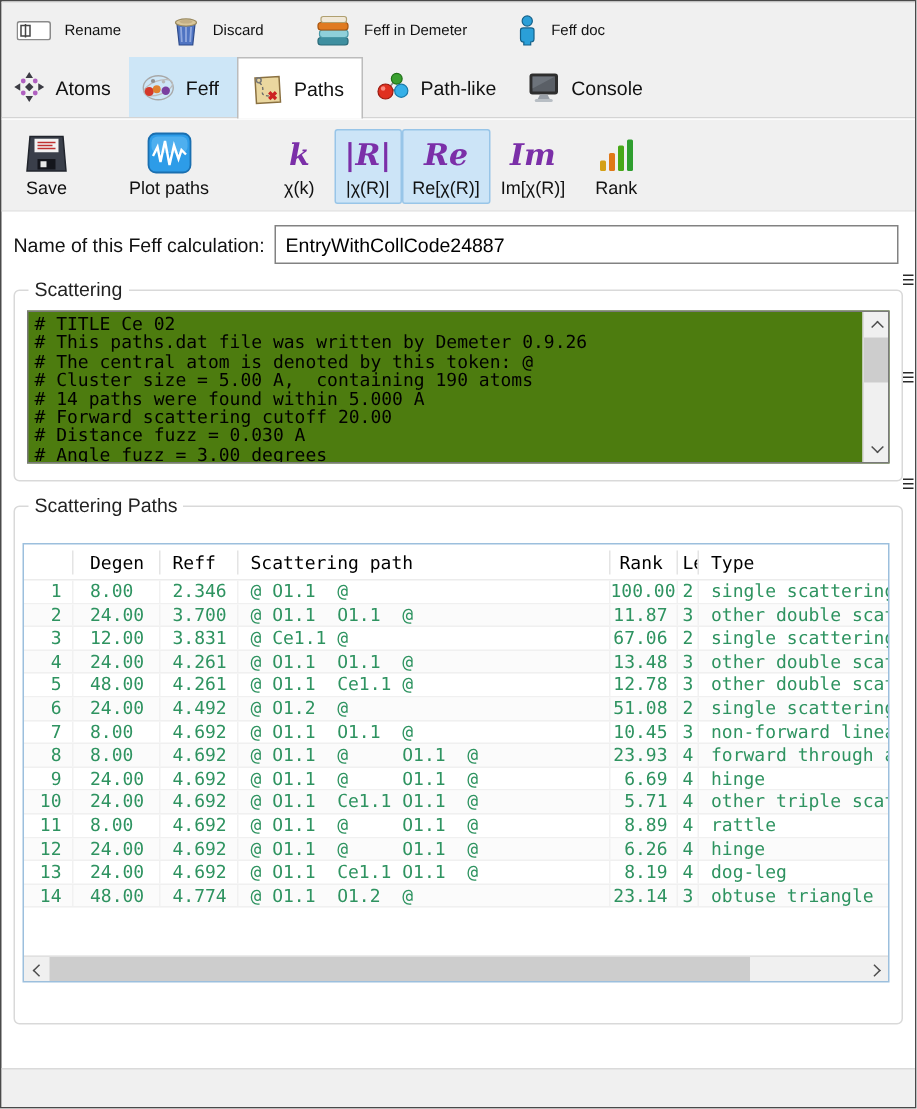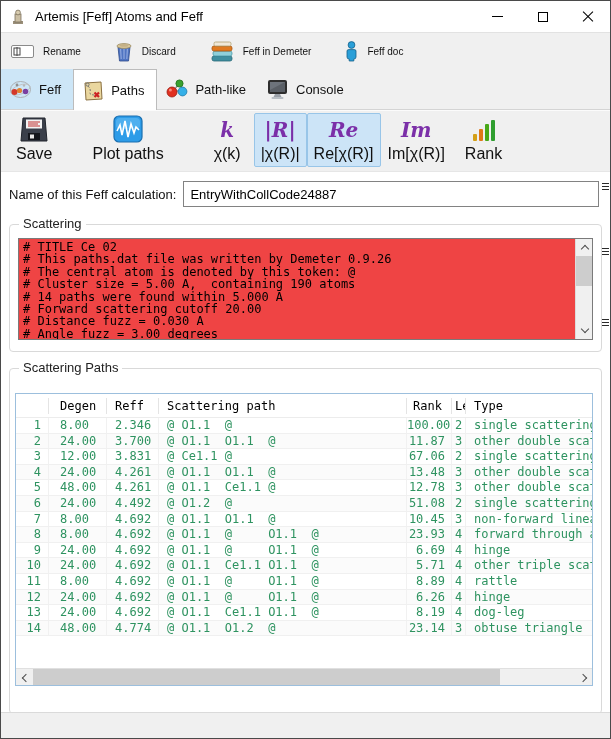--- a/index.html
+++ b/index.html
@@ -25,35 +25,35 @@
   .tb1-item { display:flex; align-items:center; gap:9px; margin-right:34px; cursor:default; }
   .tb1-item .lbl { font-size:10px; }
   
   .tabbar { height:41px; background:#f0f0f0; display:flex; align-items:stretch; border-bottom:1px solid #d4d4d4; }
   .tab { display:flex; align-items:center; gap:7px; padding:0 12px 0 8px; font-size:13px; }
   .tab.tint { background:#cde6f7; }
   .tab.active { background:#fff; border:1px solid #bcbcbc; border-bottom:none; margin-bottom:-1px; }
   
   .toolbar2 { height:62px; background:#f0f0f0; border-top:1px solid #fbfbfb; border-bottom:1px solid #e6e6e6; display:flex; align-items:flex-end; padding:5px 6px 4px 8px; }
   .tb2-btn { display:flex; flex-direction:column; align-items:center; justify-content:flex-end; gap:2px; padding:3px 6px; border:1px solid transparent; border-radius:2px; }
-  .tb2-btn .lbl { font-size:16px; white-space:nowrap; }
+  .tb2-btn .lbl { font-size:12px; white-space:nowrap; }
   .tb2-btn.toggled { background:#cce4f7; border-color:#98c5e8; }
   .pglyph { font-family:"DejaVu Serif", serif; font-style:italic; font-weight:bold; font-size:20px; line-height:26px; color:#7b2fa8; }
   .sp-28 { width:26px; } .sp-40 { width:36px; } .sp-8 { width:6px; }
   
   .name-row { display:flex; align-items:center; margin:9px 11px 0 8px; }
   .name-row .lbl { white-space:nowrap; }
   .name-input { flex:1; margin-left:7px; height:25px; border:1px solid #828282; background:#fff; font-family:"Liberation Sans", sans-serif; font-size:13px; padding:12px 6px; color:#000; }
   
   .groupbox { position:relative; margin:0 8px; border:1px solid #d9d9d9; border-radius:4px; }
   .groupbox .legend { position:absolute; top:-9px; left:9px; background:#fff; padding:0 4px; font-size:13px; color:#222; }
   .gb-desc { margin-top:17px; height:128px; padding:13px 8px 0 8px; }
   .gb-scatt { margin-top:16px; height:346px; padding:13px 8px 0 5px; }
   
-  .textarea { position:relative; height:102px; border:1px solid #7a7a7a; background:#ef4444; overflow:hidden; }
+  .textarea { position:relative; height:102px; border:1px solid #7a7a7a; background:#4d7c0f; overflow:hidden; }
   .desc-text { font-family:"DejaVu Sans Mono", monospace; font-size:12px; line-height:12.4px; white-space:pre; padding:2px 20px 0 4px; color:#000; }
   .vscroll { position:absolute; top:0; right:0; bottom:0; width:17px; background:#f0f0f0; border-left:1px solid #dcdcdc; }
   .vscroll .arr { position:absolute; left:0; width:17px; height:17px; display:flex; align-items:center; justify-content:center; }
   .vscroll .arr.top { top:0; } .vscroll .arr.bot { bottom:0; }
   .vthumb { position:absolute; left:0; top:17px; width:17px; height:30px; background:#cdcdcd; }
   
   .listview { position:relative; margin-top:11px; height:293px; border:1px solid #9cbfdd; background:#fff; overflow:hidden;
               font-family:"DejaVu Sans Mono", monospace; font-size:12px; }
   .lv-head { display:flex; height:24px; align-items:center; border-bottom:1px solid #ececec; color:#000; }
   .lv-head .c { border-left:1px solid #e4e4e4; height:16px; line-height:16px; }
@@ -84,41 +84,20 @@
   .statusbar { position:absolute; left:0; right:0; bottom:0; height:26px; background:#f0f0f0; border-top:1px solid #dadada; }
   .grip { position:absolute; right:1px; width:7px; }
   .grip i { display:block; height:1.5px; background:#2a2a2a; margin:1.5px 0; }
   svg { display:block; }
 </style>
 </head>
 <body>
 
 <div class="window">
 
-  <div class="titlebar">
-    <span class="app-icon">
-      <svg width="16" height="16" viewBox="0 0 16 16">
-        <rect x="3" y="12" width="10" height="3" fill="#9a8f7a"></rect>
-        <rect x="5" y="5" width="6" height="8" fill="#cbbfa4" stroke="#7d725c" stroke-width="0.8"></rect>
-        <circle cx="8" cy="3.5" r="2.4" fill="#d8ccb0" stroke="#7d725c" stroke-width="0.8"></circle>
-      </svg>
-    </span>
-    <span class="title-text">Artemis [Feff] Atoms and Feff</span>
-    <div class="win-controls">
-      <div class="win-btn">
-          <span class="glyph-min"></span>
-        </div>
-      <div class="win-btn">
-          <span class="glyph-max"></span>
-        </div>
-      <div class="win-btn">
-          <span class="glyph-close"></span>
-        </div>
-    </div>
-  </div>
 
   <div class="toolbar1">
     <div class="tb1-item">
       <span>
         <svg width="23" height="13" viewBox="0 0 23 13">
           <rect x="0.5" y="0.5" width="22" height="12" rx="1.5" fill="#fff" stroke="#8a8a8a"></rect>
           <rect x="3" y="3" width="6" height="7" fill="none" stroke="#444" stroke-width="1"></rect>
           <line x1="6" y1="2" x2="6" y2="11" stroke="#444" stroke-width="1"></line>
         </svg>
       </span>
@@ -151,20 +130,33 @@
         <svg width="13" height="21" viewBox="0 0 13 21">
           <circle cx="6.5" cy="4" r="3.4" fill="#2a9fd8" stroke="#14618a" stroke-width="0.8"></circle>
           <path d="M2 10 Q2 8.6 4 8.6 L9 8.6 Q11 8.6 11 10 L11 16 Q11 18 8.8 18 L8.8 20 L4.2 20 L4.2 18 Q2 18 2 16 Z" fill="#2a9fd8" stroke="#14618a" stroke-width="0.8"></path>
         </svg>
       </span>
       <span class="lbl">Feff doc</span>
     </div>
   </div>
 
   <div class="tabbar">
+    <div class="tab">
+      <span>
+        <svg width="21" height="20" viewBox="0 0 21 20">
+          <path d="M10.5 0 L13 4 L8 4 Z M10.5 20 L8 16 L13 16 Z M0.5 10 L4.5 7.5 L4.5 12.5 Z M20.5 10 L16.5 12.5 L16.5 7.5 Z" fill="#3c3c44"></path>
+          <rect x="8.5" y="8" width="4" height="4" fill="#3c3c44" transform="rotate(45 10.5 10)"></rect>
+          <circle cx="6.5" cy="6" r="1.6" fill="#b060c0"></circle>
+            <circle cx="14.5" cy="6" r="1.6" fill="#b060c0"></circle>
+          <circle cx="6.5" cy="14" r="1.6" fill="#b060c0"></circle>
+            <circle cx="14.5" cy="14" r="1.6" fill="#b060c0"></circle>
+        </svg>
+      </span>
+      <span>Atoms</span>
+    </div>
     <div class="tab tint">
       <span>
         <svg width="23" height="19" viewBox="0 0 23 19">
           <ellipse cx="11.5" cy="9.5" rx="10" ry="8" fill="none" stroke="#a8a8a8" stroke-width="0.9"></ellipse>
           <ellipse cx="11.5" cy="9.5" rx="10" ry="4.5" fill="none" stroke="#bcbcbc" stroke-width="0.8" transform="rotate(-20 11.5 9.5)"></ellipse>
           <circle cx="5.5" cy="12" r="3" fill="#d4382a"></circle>
             <circle cx="10.5" cy="10.5" r="2.6" fill="#e0812f"></circle>
           <circle cx="16.5" cy="11.5" r="2.8" fill="#7a3fa0"></circle>
             <circle cx="8" cy="5" r="1.4" fill="#909090"></circle>
           <circle cx="15" cy="5.5" r="1.2" fill="#b8b8b8"></circle>

